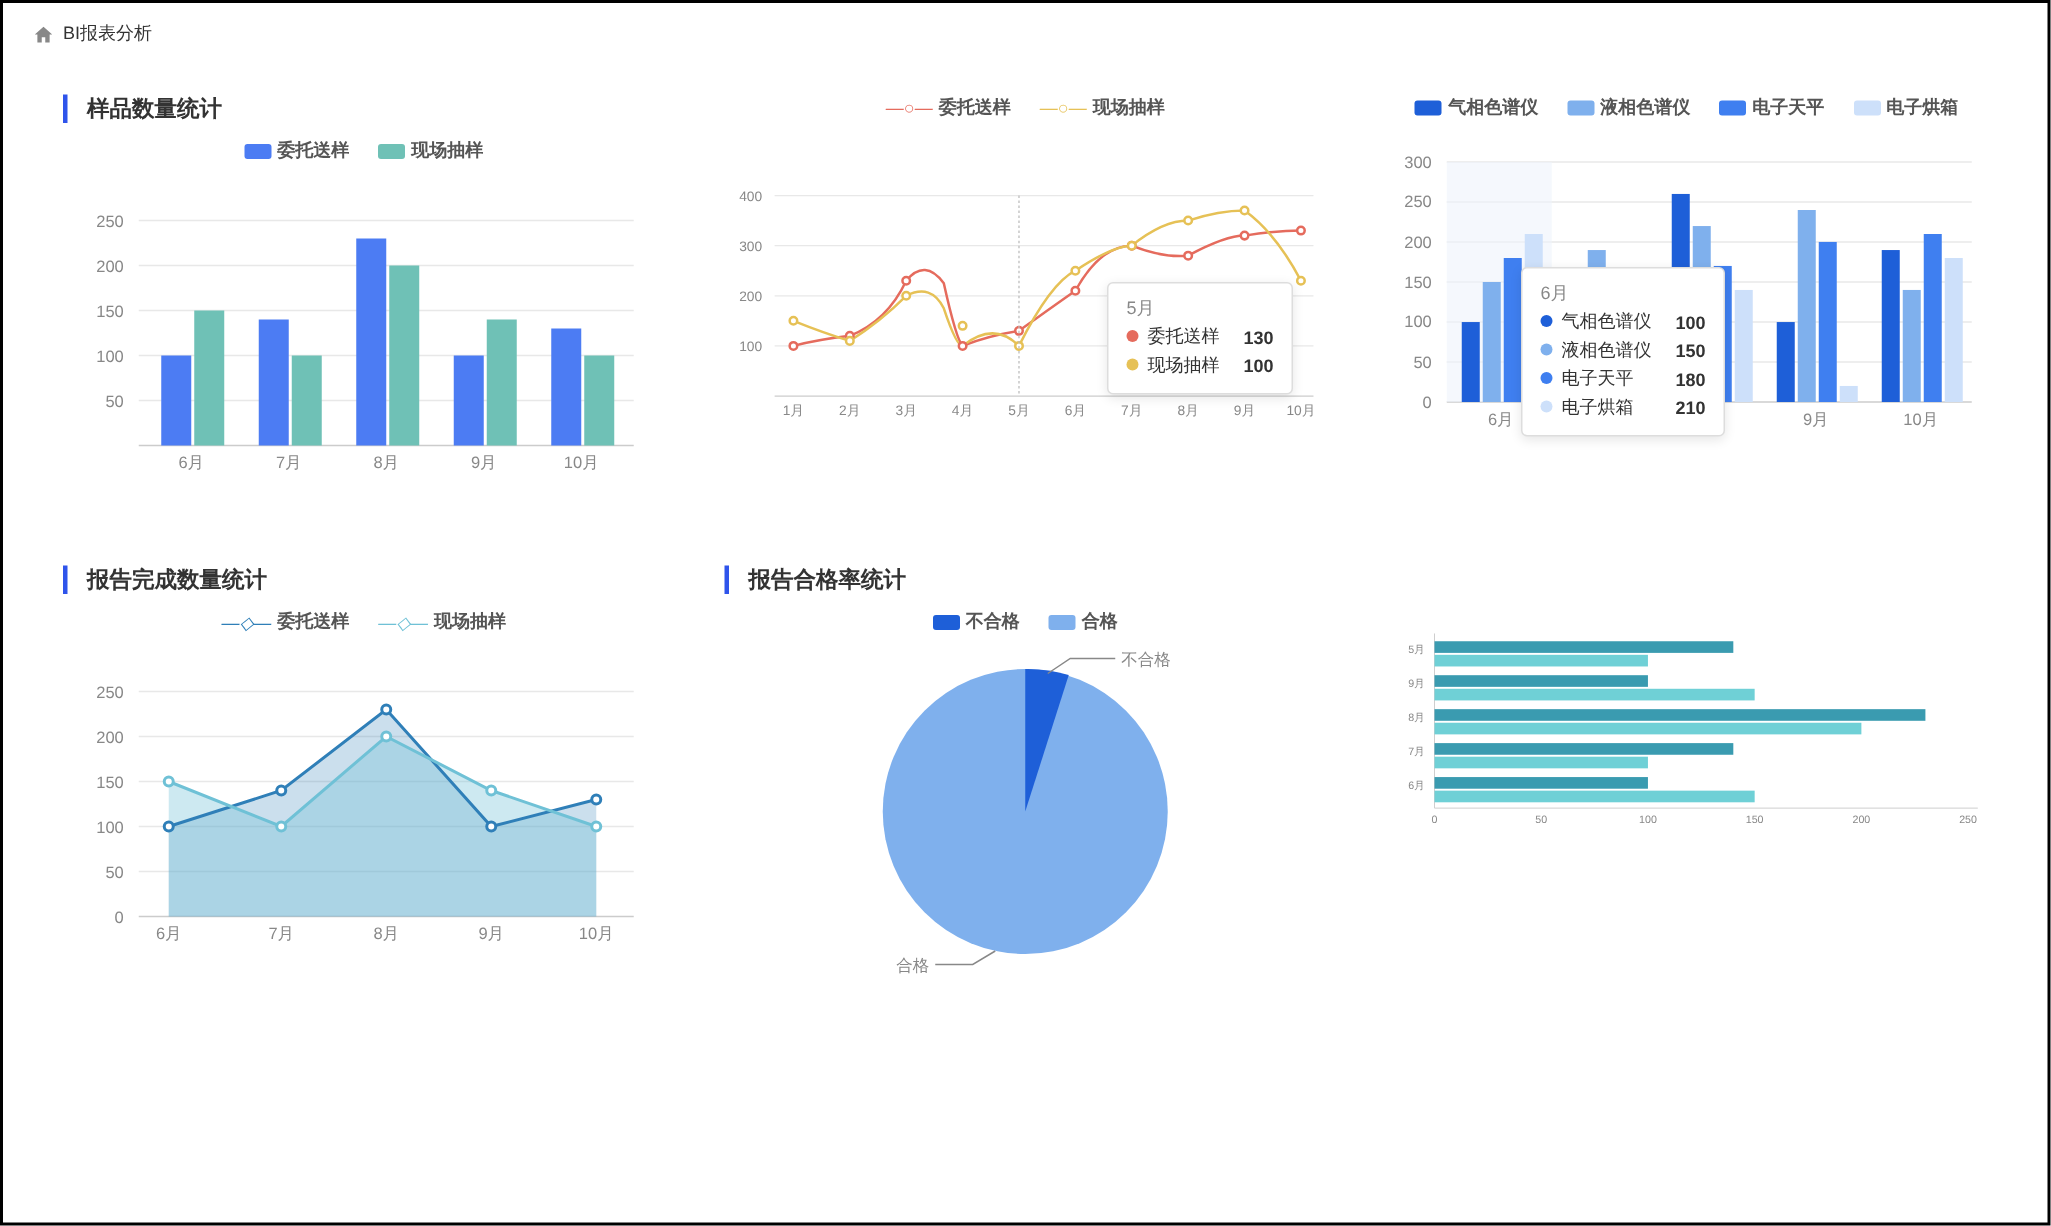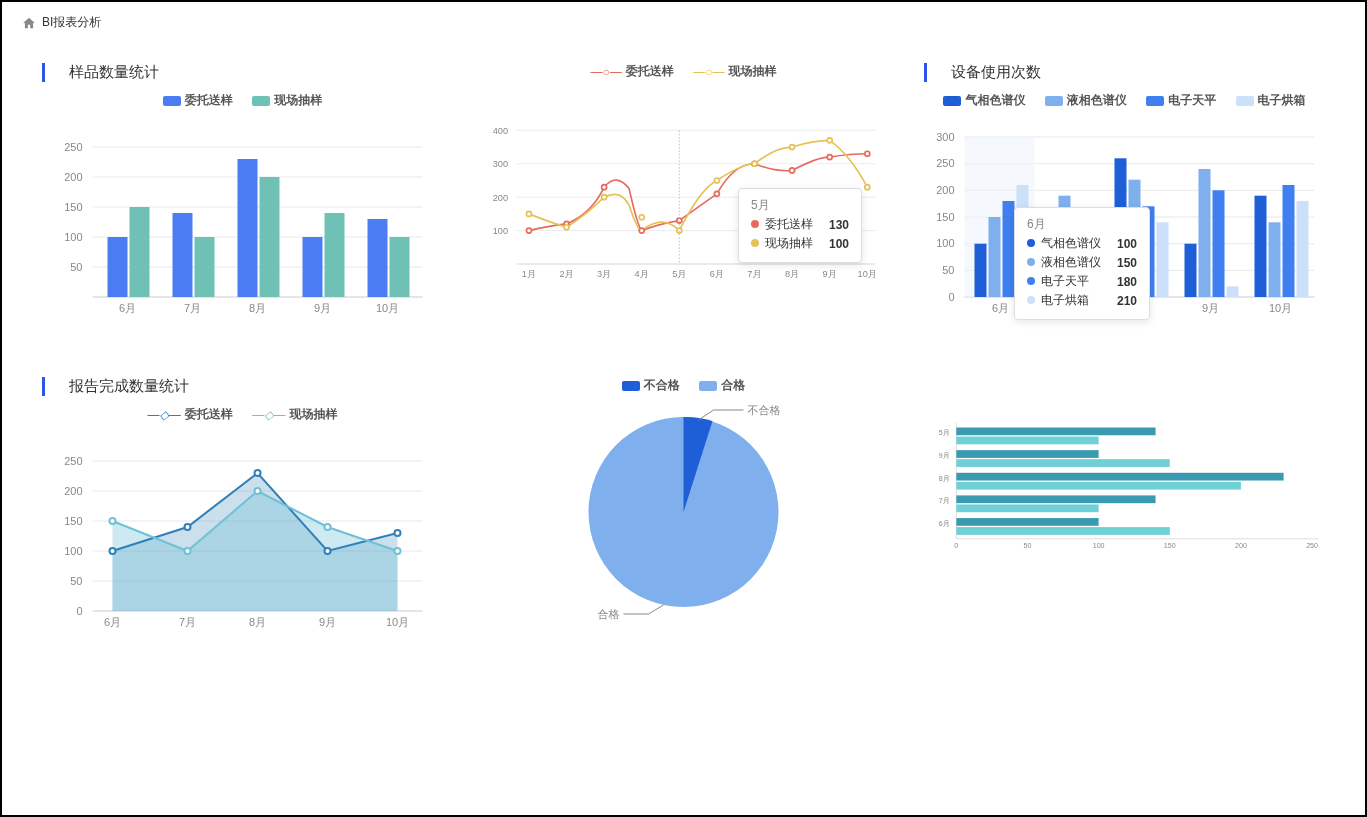--- a/index.html
+++ b/index.html
@@ -1,20 +1,20 @@
 <!DOCTYPE html>
 <html><head>
 <meta charset="utf-8">
 <style>
 *{box-sizing:border-box;margin:0;padding:0}
 body{font-family:"Microsoft YaHei",Arial,sans-serif;background:#fff;width:1367px;height:817px;border:2px solid #000;position:relative;font-size:12px;color:#333}
 .header{display:flex;align-items:center;padding:12px 20px;gap:6px}
 .grid{display:grid;grid-template-columns:1fr 1fr 1fr;gap:20px;padding:10px 30px}
 .card{padding:10px}
-.card-title{border-left:3px solid #2f54eb;padding-left:24px;font-size:15px;font-weight:400;margin-bottom:10px}
+.card-title{border-left:3px solid #2f54eb;padding-left:13px;font-size:15px;font-weight:700;margin-bottom:10px}
 .legend{text-align:center;margin-bottom:8px}
 .legend span{display:inline-flex;align-items:center;gap:4px;margin:0 8px;font-size:12px;color:#555}
 .sw{display:inline-block;width:18px;height:10px;border-radius:2px}
 .chart-area{position:relative;height:220px}
 svg{display:block}
 .axis-label{font-size:11px;fill:#888}
 .grid-line{stroke:#e8e8e8;stroke-width:1}
 .tooltip{position:absolute;background:#fff;border:1px solid #ddd;border-radius:4px;padding:8px 12px;box-shadow:0 2px 8px rgba(0,0,0,0.1);font-size:12px;pointer-events:none}
 .tooltip-row{display:flex;align-items:center;justify-content:space-between;gap:16px;margin:2px 0}
 .tooltip-dot{display:inline-block;width:8px;height:8px;border-radius:50%;margin-right:6px}
@@ -158,21 +158,20 @@
           </div>
       <div class="tooltip-row">
             <span><i class="tooltip-dot" style="background:#e6c156"></i><span>现场抽样</span></span>
             <span class="tooltip-val">100</span>
           </div>
     </div>
   </div>
 </div>
 
 <div class="card">
-  <div class="card-title">设备使用次数</div>
   <div class="legend">
     <span>
           <i class="sw" style="background:#1e5fd8"></i>
           <b>气相色谱仪</b>
         </span>
     <span>
           <i class="sw" style="background:#7fb0ed"></i>
           <b>液相色谱仪</b>
         </span>
     <span>
@@ -313,20 +312,21 @@
             <text x="135" y="195" text-anchor="middle">7月</text>
             <text x="205" y="195" text-anchor="middle">8月</text>
             <text x="275" y="195" text-anchor="middle">9月</text>
             <text x="345" y="195" text-anchor="middle">10月</text>
           </g>
     </svg>
   </div>
 </div>
 
 <div class="card">
+  <div class="card-title">报告合格率统计</div>
   <div class="legend">
     <span>
           <i class="sw" style="background:#1e5fd8"></i>
           <b>不合格</b>
         </span>
     <span>
           <i class="sw" style="background:#7fb0ed"></i>
           <b>合格</b>
         </span>
   </div>

